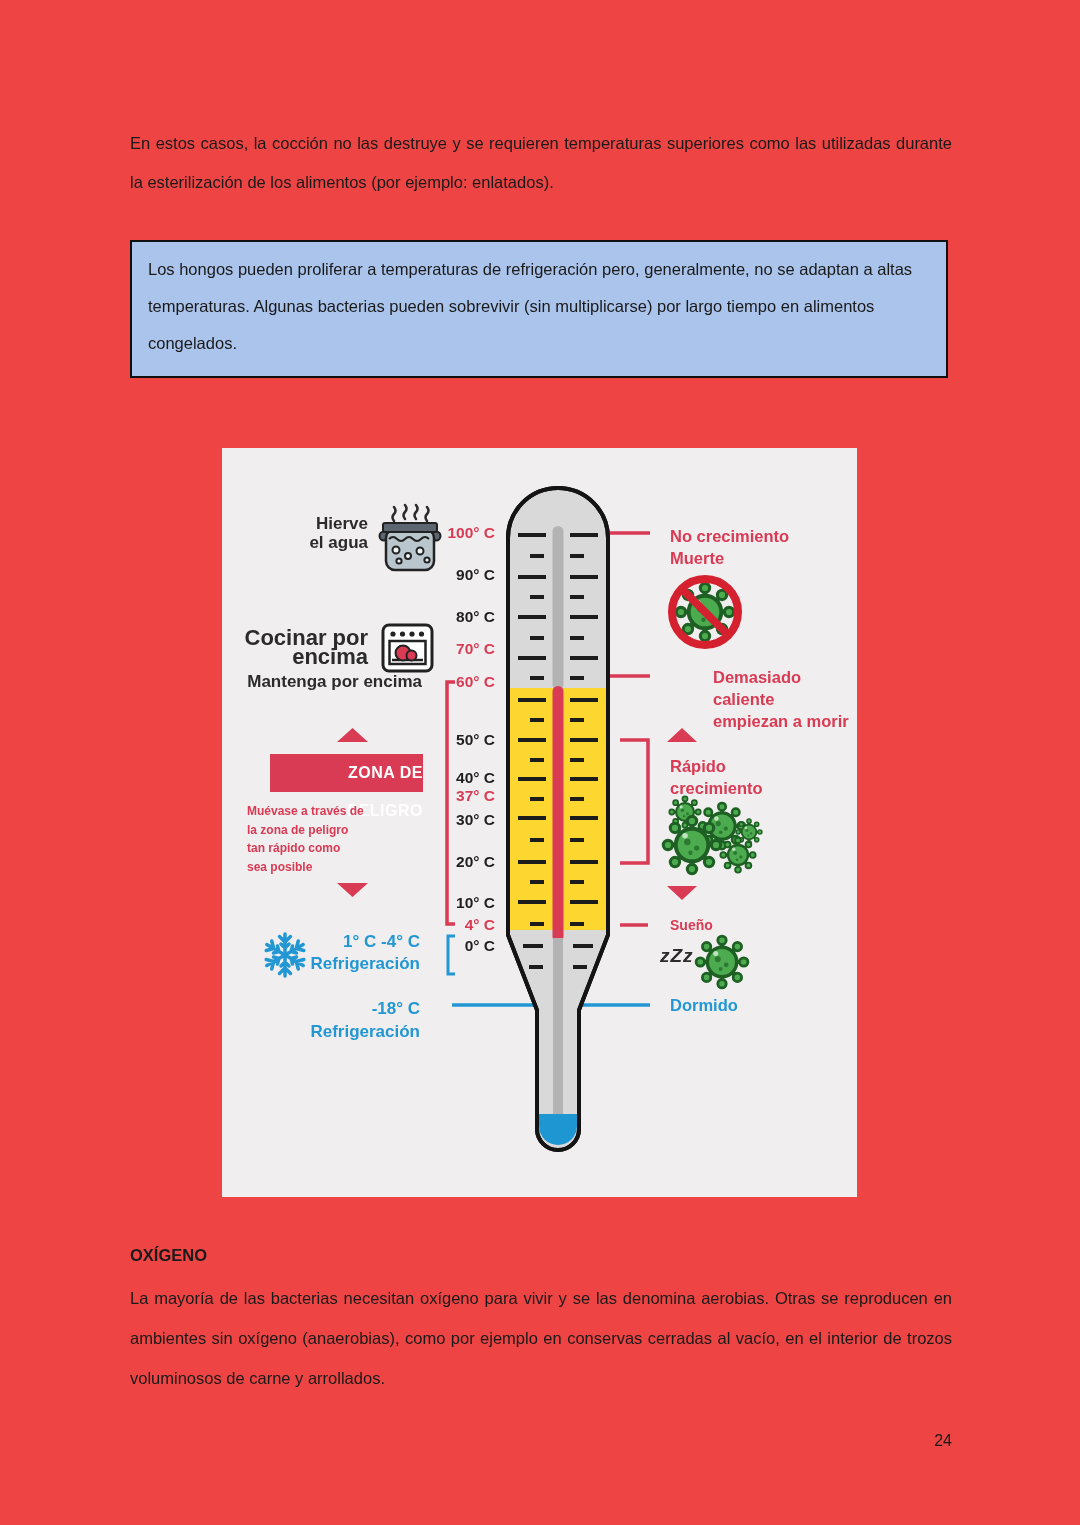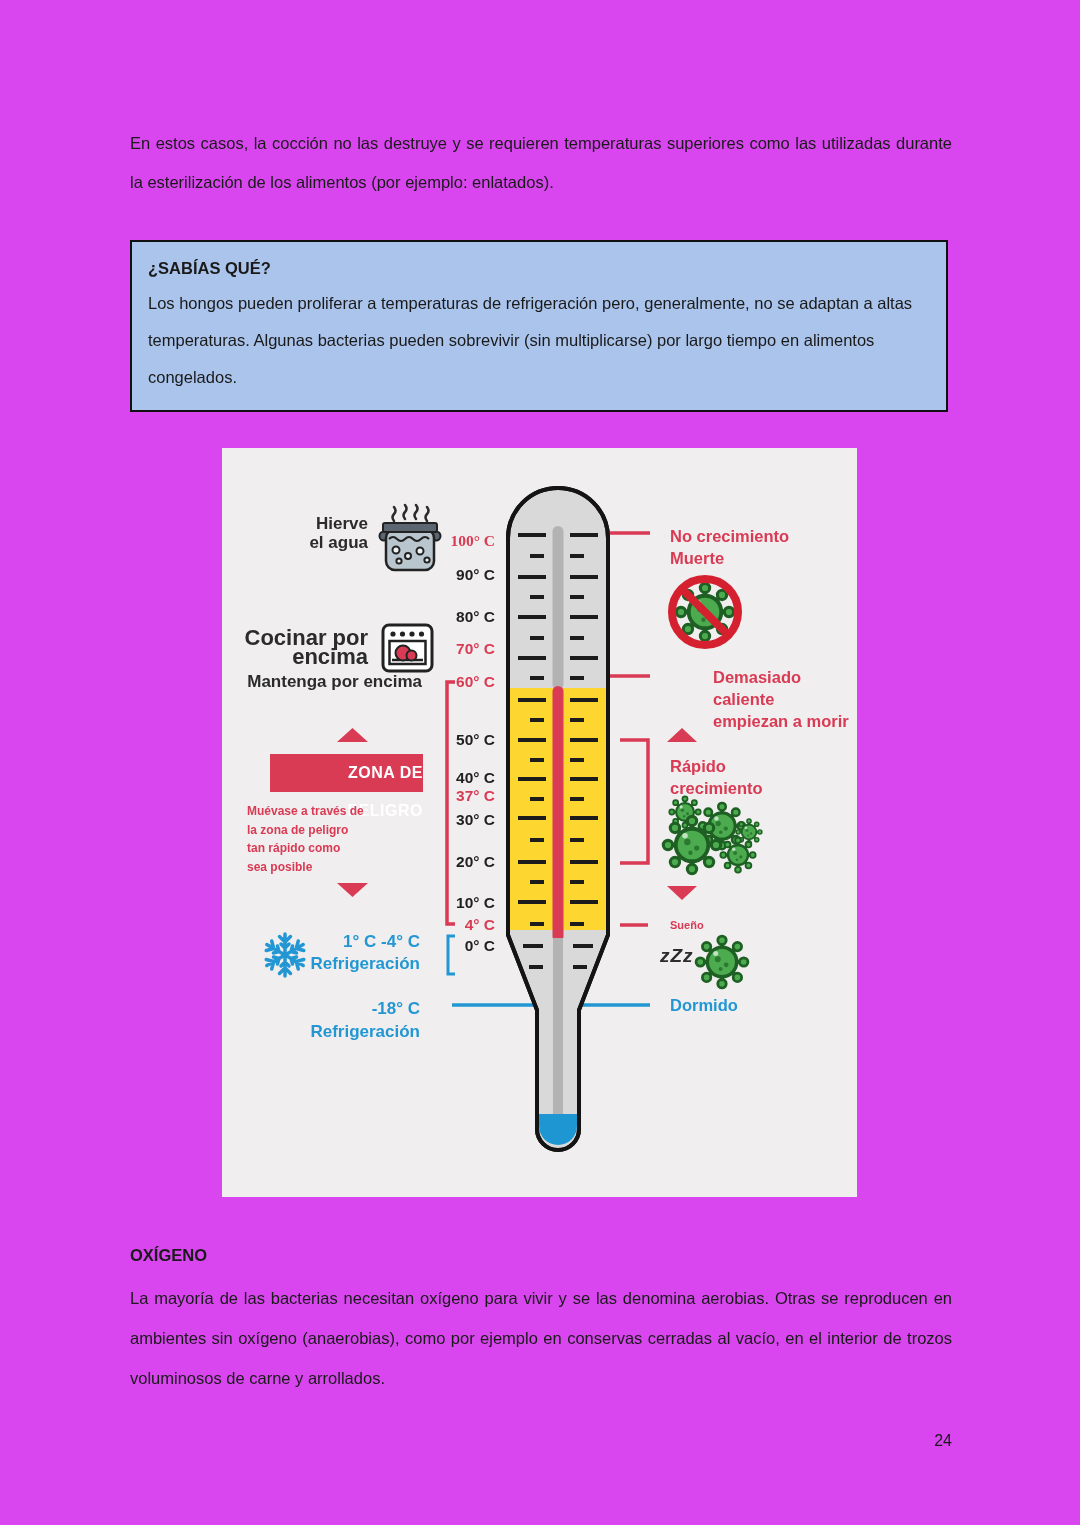--- a/index.html
+++ b/index.html
@@ -1,16 +1,16 @@
 <!DOCTYPE html>
 <html><head>
 <meta charset="utf-8">
 <style>
   html,body{margin:0;padding:0;background:#ffffff;}
-  .page{position:relative;width:1080px;height:1525px;background:#d946ef;overflow:hidden;
+  .page{position:relative;width:1080px;height:1525px;background:#ef4444;overflow:hidden;
         font-family:"Liberation Sans","DejaVu Sans",sans-serif;color:#1a1a1a;}
   .body-text{position:absolute;font-size:16.5px;line-height:39px;text-align:justify;margin:0;}
   #intro{left:130px;top:124px;width:822px;}
   .callout{position:absolute;left:130px;top:240px;width:818px;box-sizing:border-box;
            border:2px solid #101010;background:#aac4ec;padding:9px 16px 14px;}
   .callout-title{font-weight:bold;font-size:16.5px;line-height:34px;}
   .callout-body{font-size:16.5px;line-height:37px;text-align:left;}
   .panel{position:absolute;left:222px;top:448px;width:635px;height:749px;background:#f0eeee;}
   .panel svg.main{position:absolute;left:0;top:0;width:635px;height:749px;}
   .scale-labels{position:absolute;left:0;top:0;width:273px;height:100%;}
@@ -27,21 +27,20 @@
   .page-num{position:absolute;left:130px;top:1432px;width:822px;text-align:right;font-size:16px;}
 </style>
 </head>
 <body>
 
 <div class="page">
 
   <p class="body-text" id="intro">En estos casos, la cocción no las destruye y se requieren temperaturas superiores como las utilizadas durante la esterilización de los alimentos (por ejemplo: enlatados).</p>
 
   <div class="callout">
-    <div class="callout-title">¿SABÍAS QUÉ?</div>
     <div class="callout-body">Los hongos pueden proliferar a temperaturas de refrigeración pero, generalmente, no se adaptan a altas temperaturas. Algunas bacterias pueden sobrevivir (sin multiplicarse) por largo tiempo en alimentos congelados.</div>
   </div>
 
   <div class="panel">
 
     <svg class="main" viewBox="0 0 635 749">
       <defs>
         <g id="virus">
           <g stroke="#1e6023" stroke-width="3" stroke-linecap="round">
             <line x1="9" y1="0" x2="15.5" y2="0"></line>
@@ -196,21 +195,21 @@
         <path d="M0,0 L0,-21 M0,-13 L-5.5,-18.5 M0,-13 L5.5,-18.5 M0,-7 L-4,-11 M0,-7 L4,-11"></path>
         <path transform="rotate(60)" d="M0,0 L0,-21 M0,-13 L-5.5,-18.5 M0,-13 L5.5,-18.5 M0,-7 L-4,-11 M0,-7 L4,-11"></path>
         <path transform="rotate(120)" d="M0,0 L0,-21 M0,-13 L-5.5,-18.5 M0,-13 L5.5,-18.5 M0,-7 L-4,-11 M0,-7 L4,-11"></path>
         <path transform="rotate(180)" d="M0,0 L0,-21 M0,-13 L-5.5,-18.5 M0,-13 L5.5,-18.5 M0,-7 L-4,-11 M0,-7 L4,-11"></path>
         <path transform="rotate(240)" d="M0,0 L0,-21 M0,-13 L-5.5,-18.5 M0,-13 L5.5,-18.5 M0,-7 L-4,-11 M0,-7 L4,-11"></path>
         <path transform="rotate(300)" d="M0,0 L0,-21 M0,-13 L-5.5,-18.5 M0,-13 L5.5,-18.5 M0,-7 L-4,-11 M0,-7 L4,-11"></path>
       </g>
     </svg>
 
     <div class="scale-labels" id="scale-labels">
-        <div class="temp-label red" style="top: 84px; font-family: Liberation Serif, serif;">100° C</div>
+        <div class="temp-label red" style="top: 76px;">100° C</div>
         <div class="temp-label" style="top: 118px;">90° C</div>
         <div class="temp-label" style="top: 160px;">80° C</div>
         <div class="temp-label red" style="top: 192px;">70° C</div>
         <div class="temp-label red" style="top: 225px;">60° C</div>
         <div class="temp-label" style="top: 283px;">50° C</div>
         <div class="temp-label" style="top: 321px;">40° C</div>
         <div class="temp-label red" style="top: 339px;">37° C</div>
         <div class="temp-label" style="top: 363px;">30° C</div>
         <div class="temp-label" style="top: 405px;">20° C</div>
         <div class="temp-label" style="top: 446px;">10° C</div>
@@ -234,21 +233,21 @@
 Refrigeración</div>
     <div class="ann blue" style="left:0;top:549px;width:198px;text-align:right;font-size:17px;line-height:23px;">-18° C
 Refrigeración</div>
 
     <div class="ann red" style="left:448px;top:77px;font-size:16.5px;line-height:22px;">No crecimiento
 Muerte</div>
     <div class="ann red" style="left:448px;top:218px;font-size:16.5px;line-height:22px;margin-left:43px;">Demasiado caliente
 empiezan a morir</div>
     <div class="ann red" style="left:448px;top:307px;font-size:16.5px;line-height:22px;">Rápido
 crecimiento</div>
-    <div class="ann red" style="left:448px;top:466px;font-size:11px;line-height:22px;">Sueño</div>
+    <div class="ann red" style="left:448px;top:466px;font-size:14px;line-height:22px;">Sueño</div>
     <div class="ann dark" style="left:438px;top:497px;font-size:19px;font-style:italic;letter-spacing:1px;">zZz</div>
     <div class="ann blue" style="left:448px;top:546px;font-size:16.5px;line-height:22px;">Dormido</div>
   </div>
 
   <div class="heading">OXÍGENO</div>
   <p class="body-text" id="oxygen-body">La mayoría de las bacterias necesitan oxígeno para vivir y se las denomina aerobias. Otras se reproducen en ambientes sin oxígeno (anaerobias), como por ejemplo en conservas cerradas al vacío, en el interior de trozos voluminosos de carne y arrollados.</p>
 
   <div class="page-num">24</div>
 </div>
 

